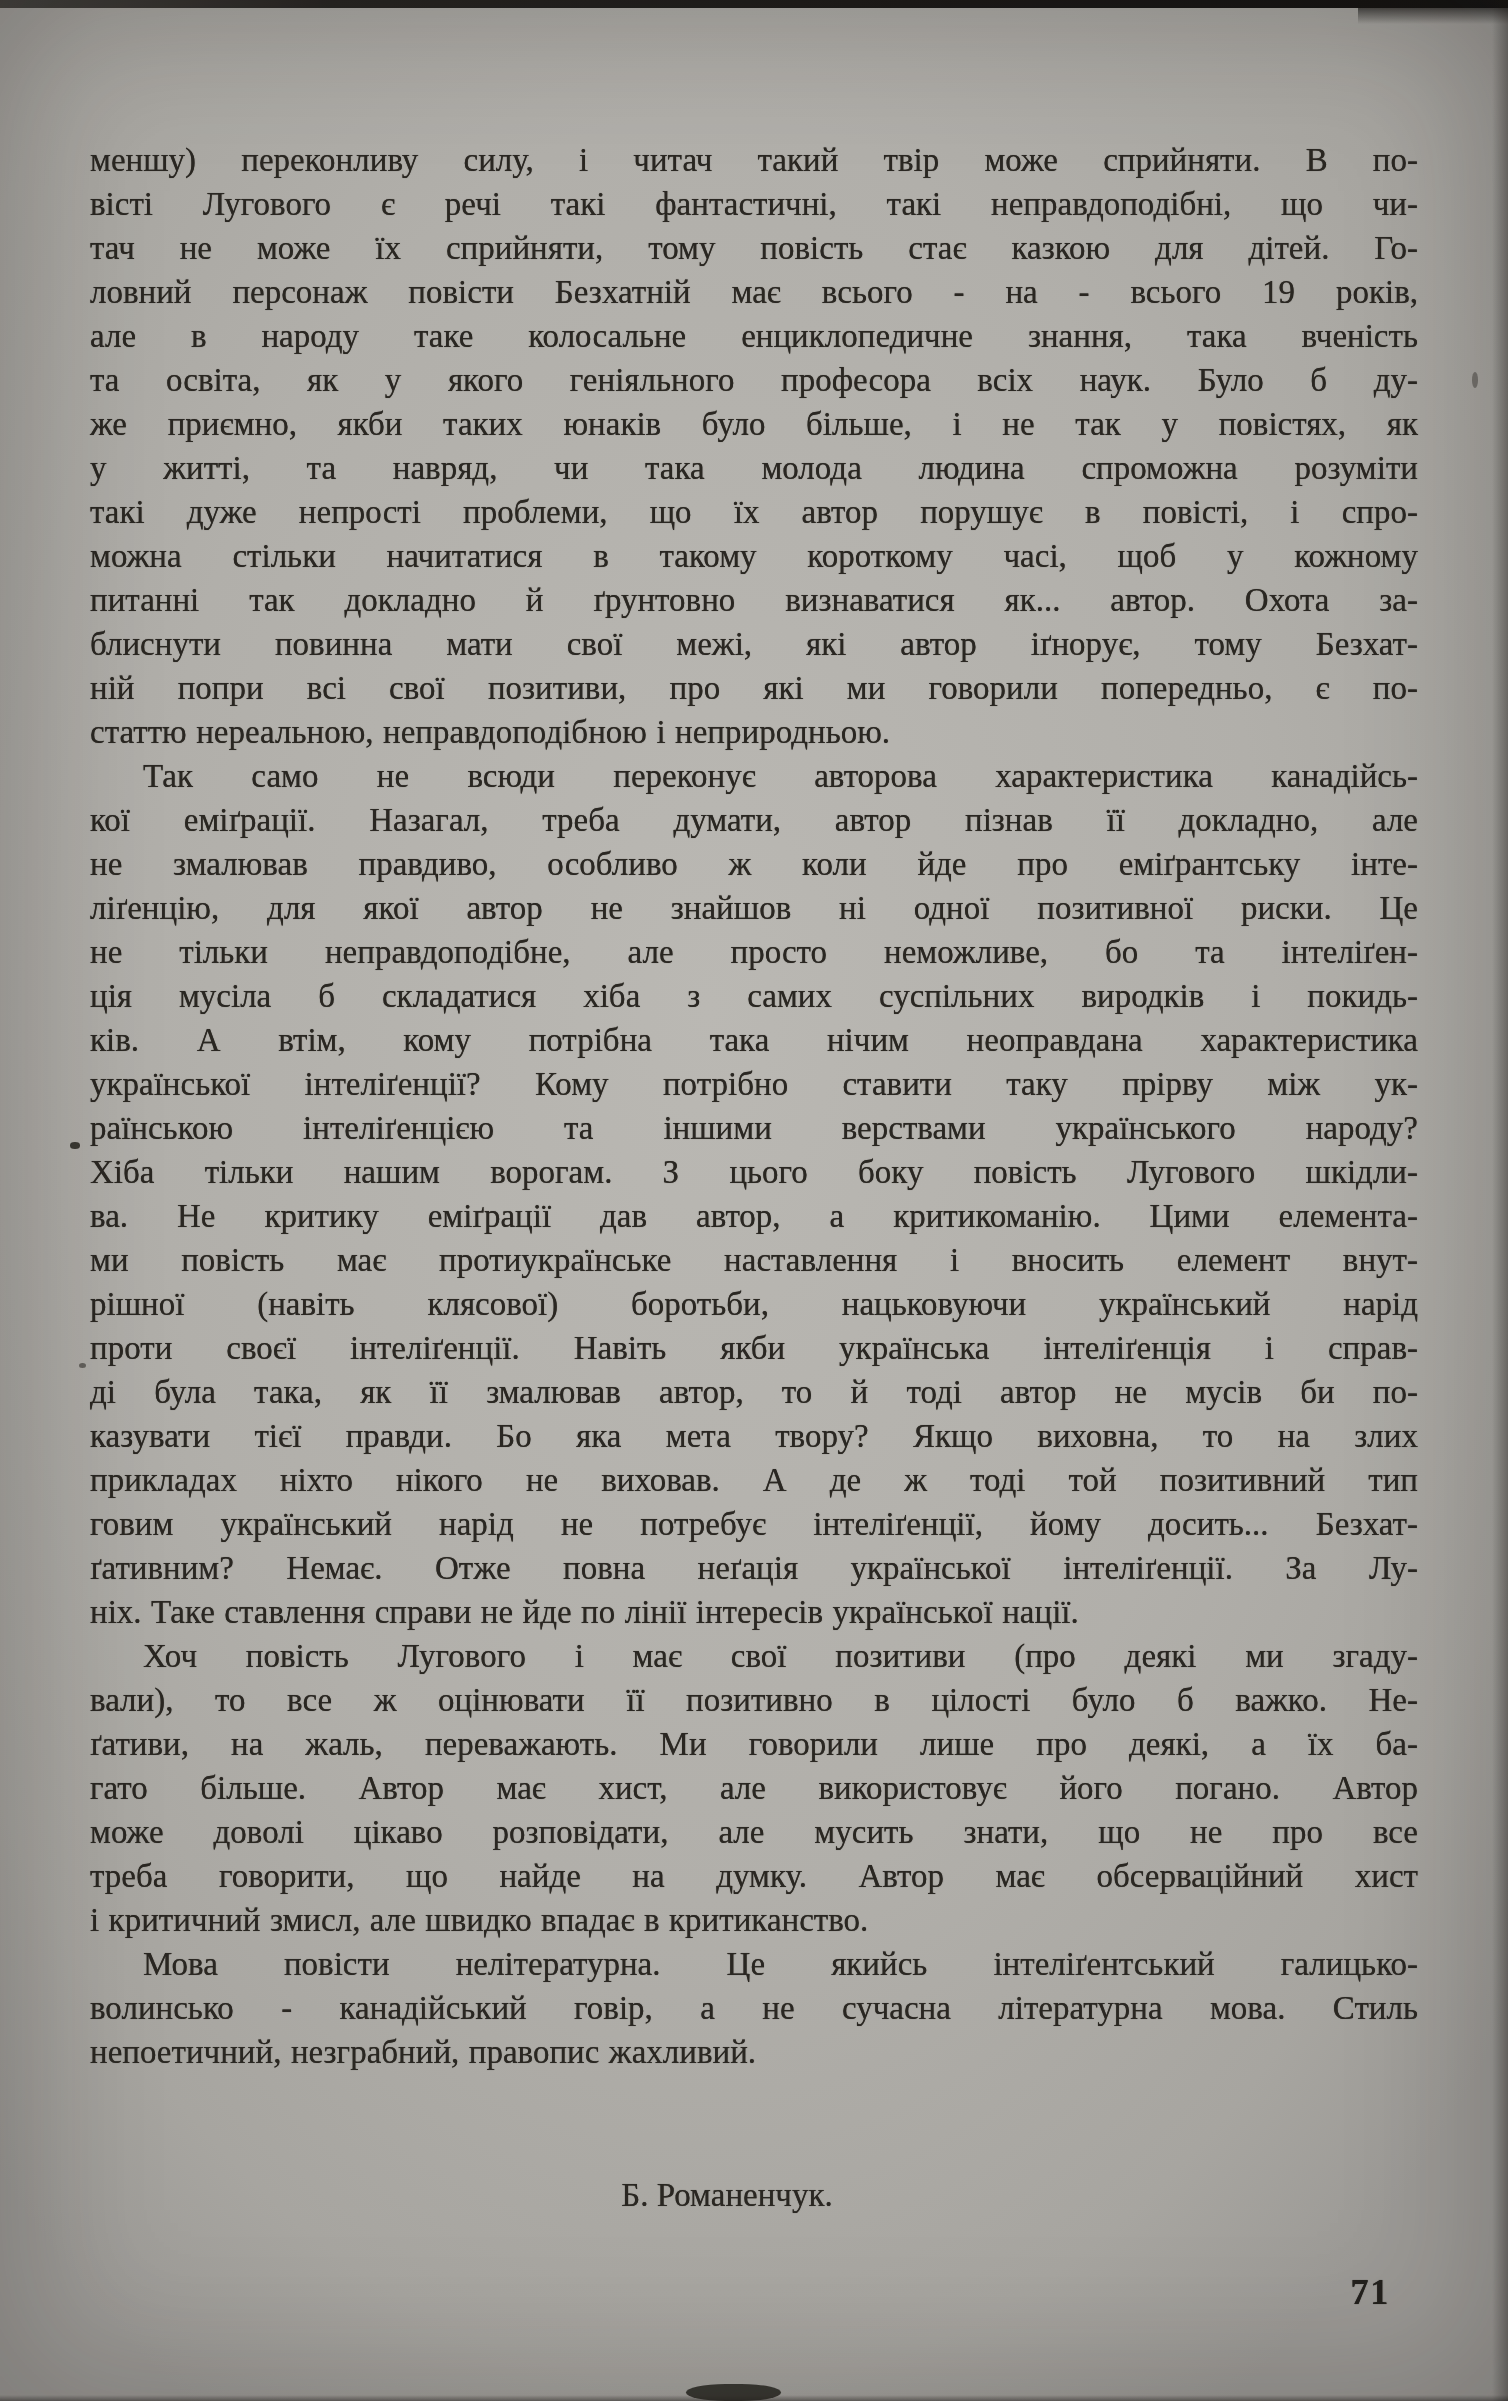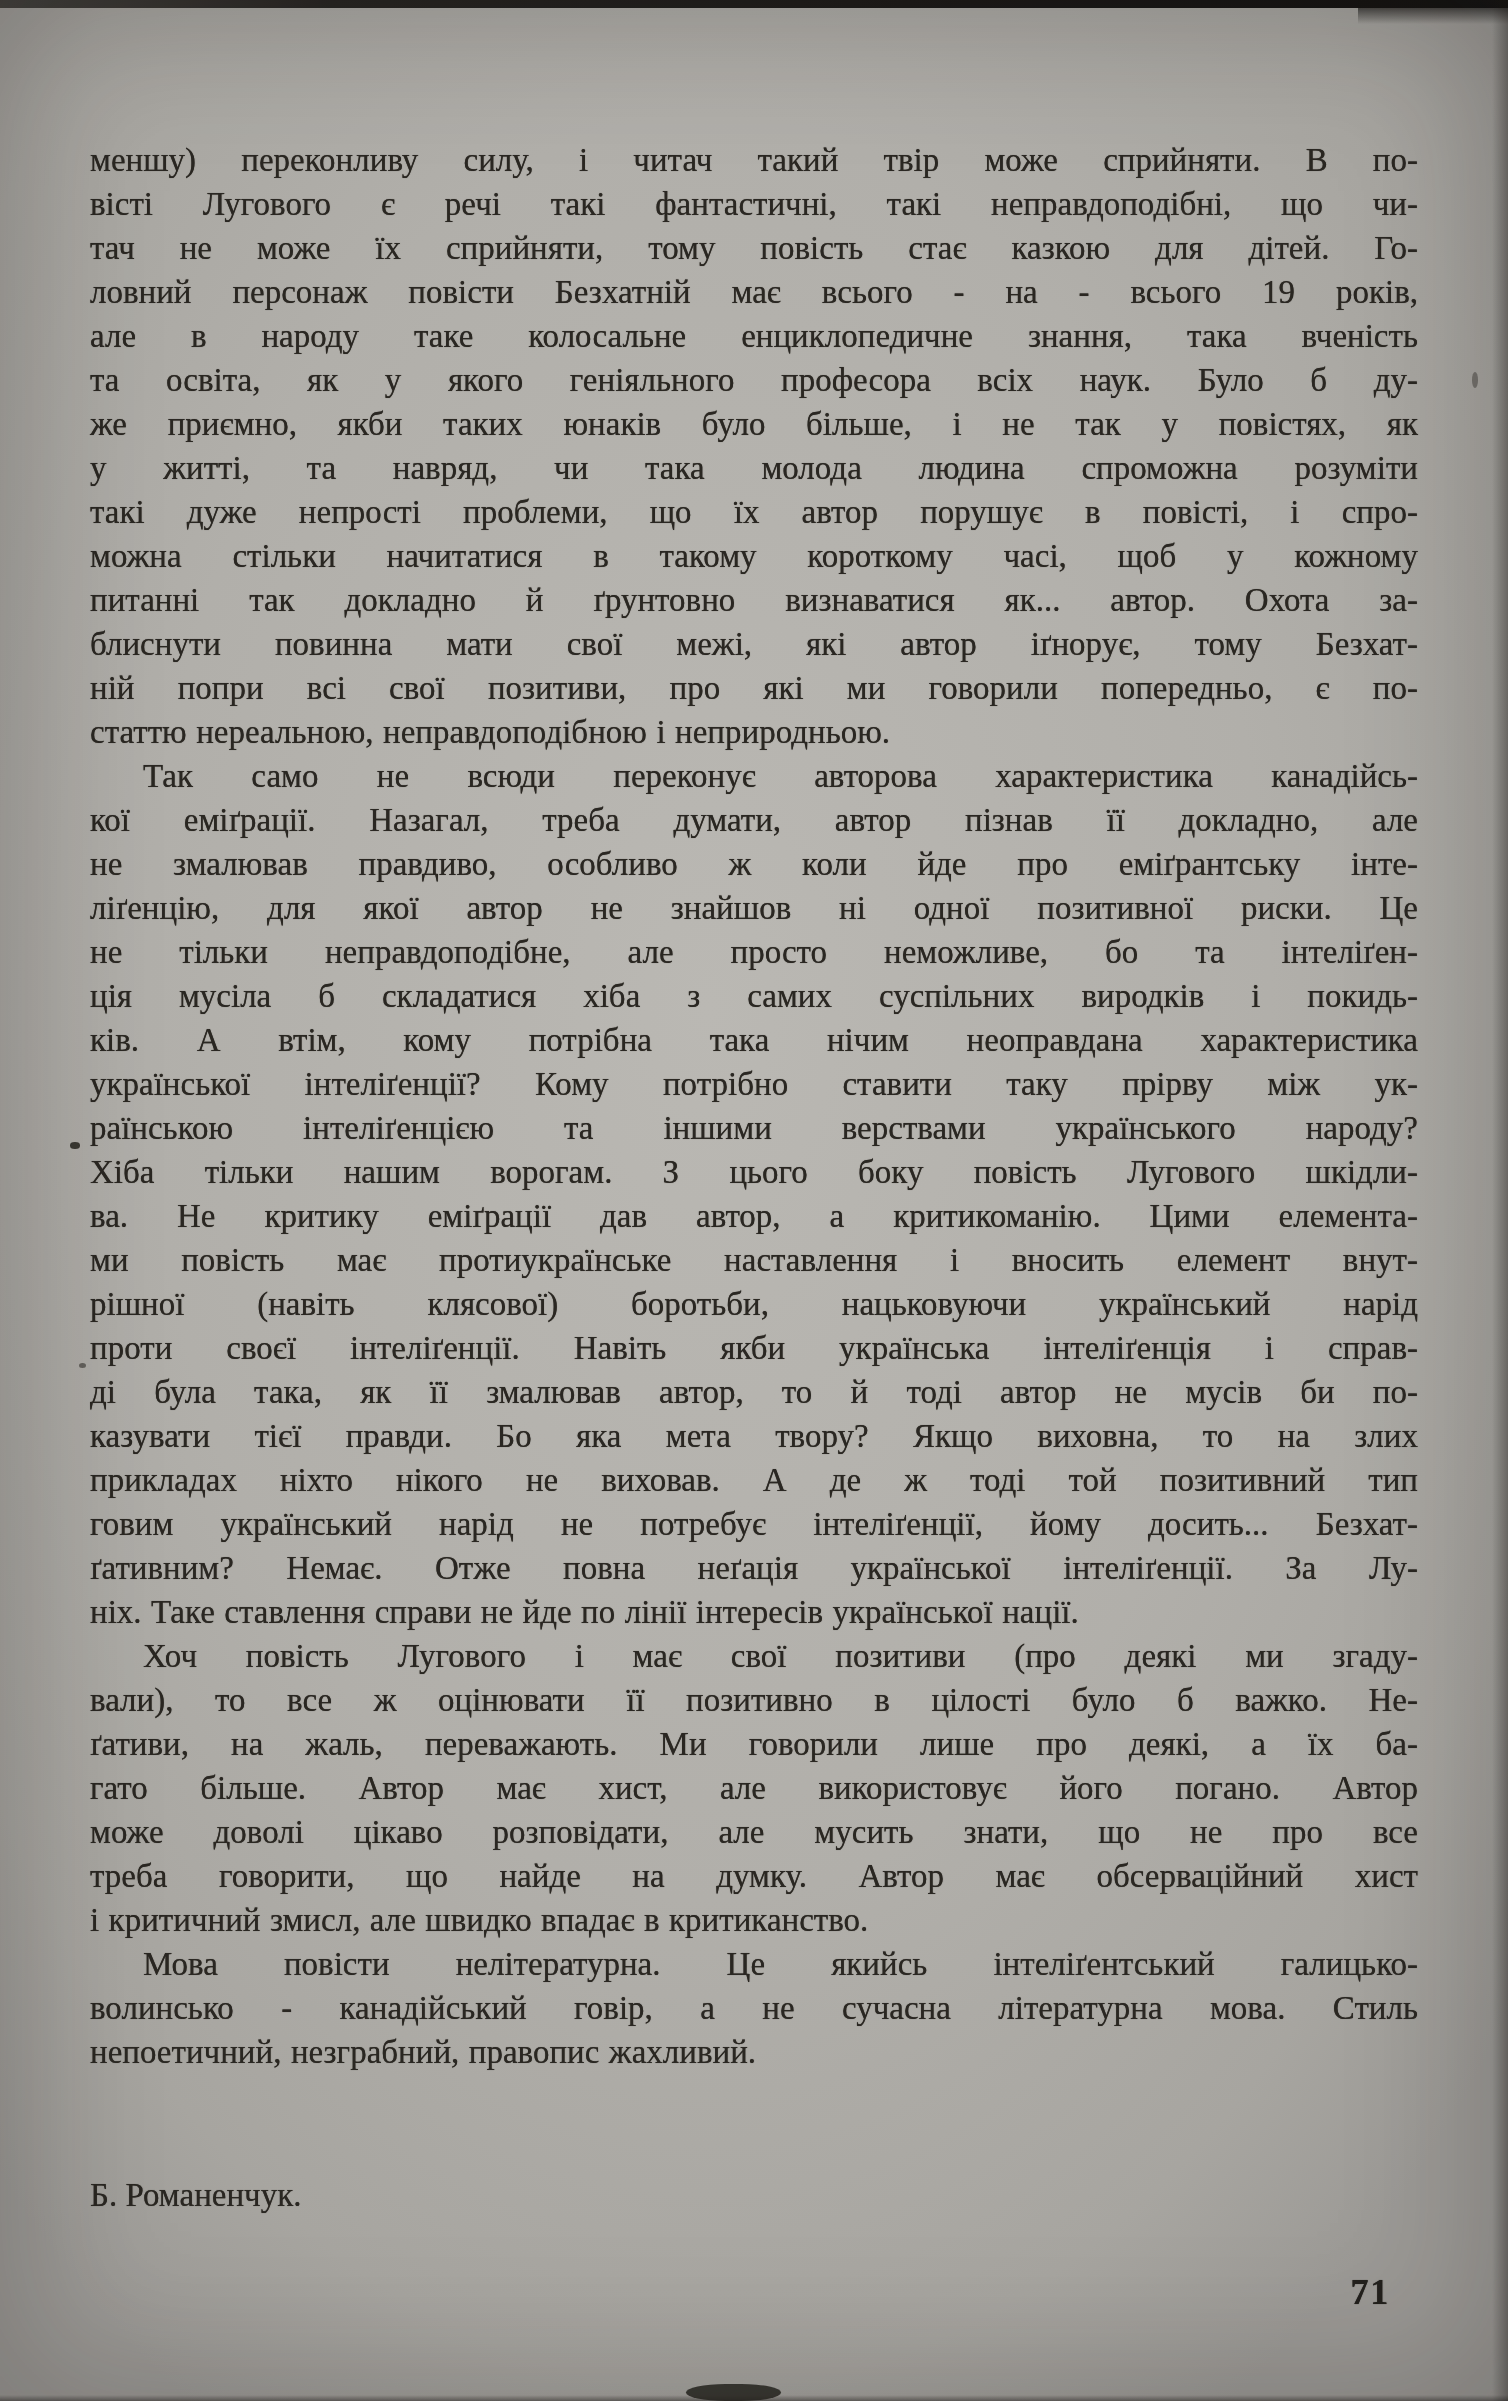--- a/index.html
+++ b/index.html
@@ -81,21 +81,21 @@
   }
   .line.last { text-align-last: left; }
   .line.indent { text-indent: 53px; }
 
   .signature {
     position: absolute;
     left: 90px;
     top: 2173px;
     width: 1328px;
     padding-right: 54px;
-    text-align: left;
+    text-align: center;
     color: var(--ink, #2a2722);
     font-size: 33px;
     line-height: 44px;
     text-shadow: 0 0 0.7px rgba(38, 34, 28, 0.85);
   }
 
   .page-number {
     position: absolute;
     top: 2271px;
     right: 118px;

